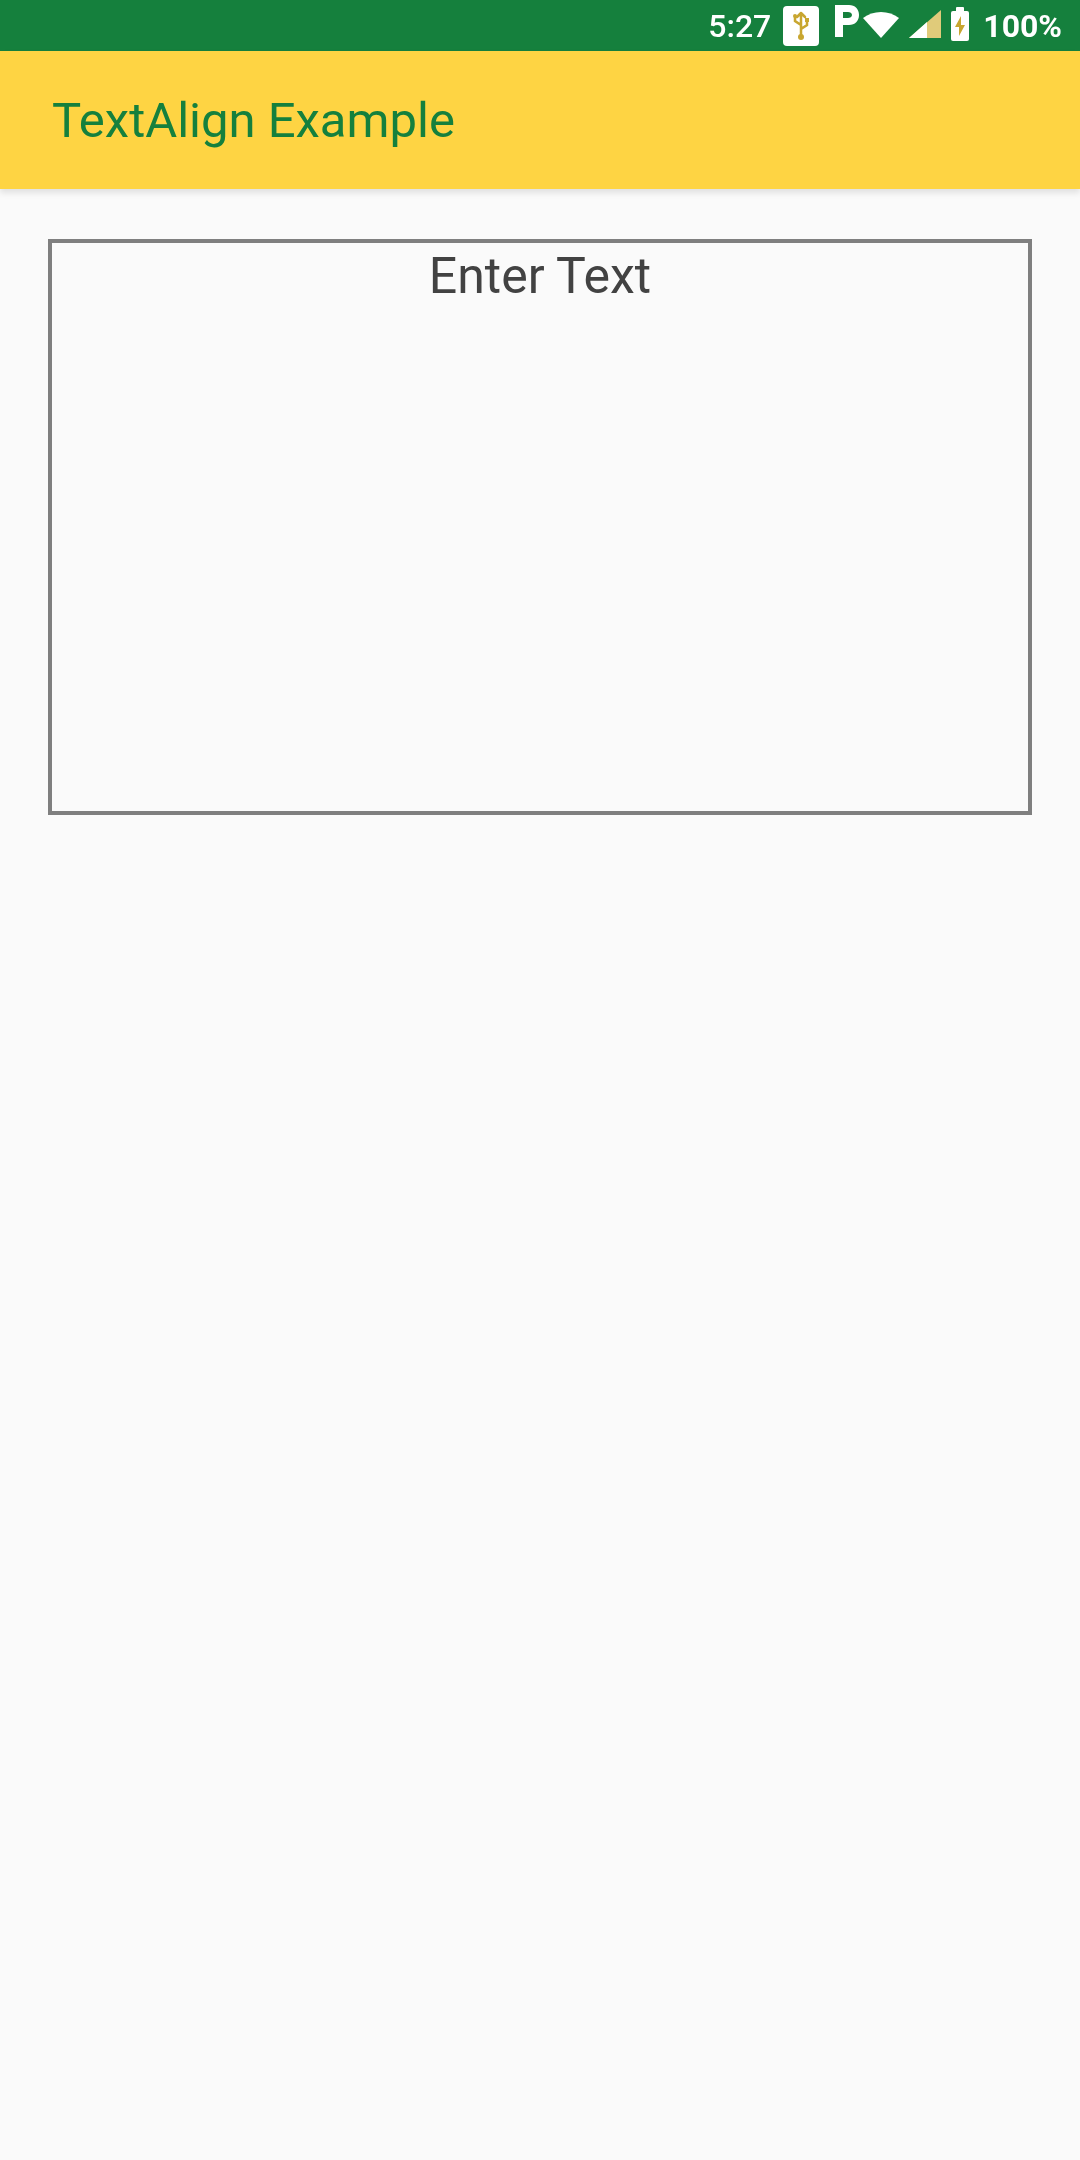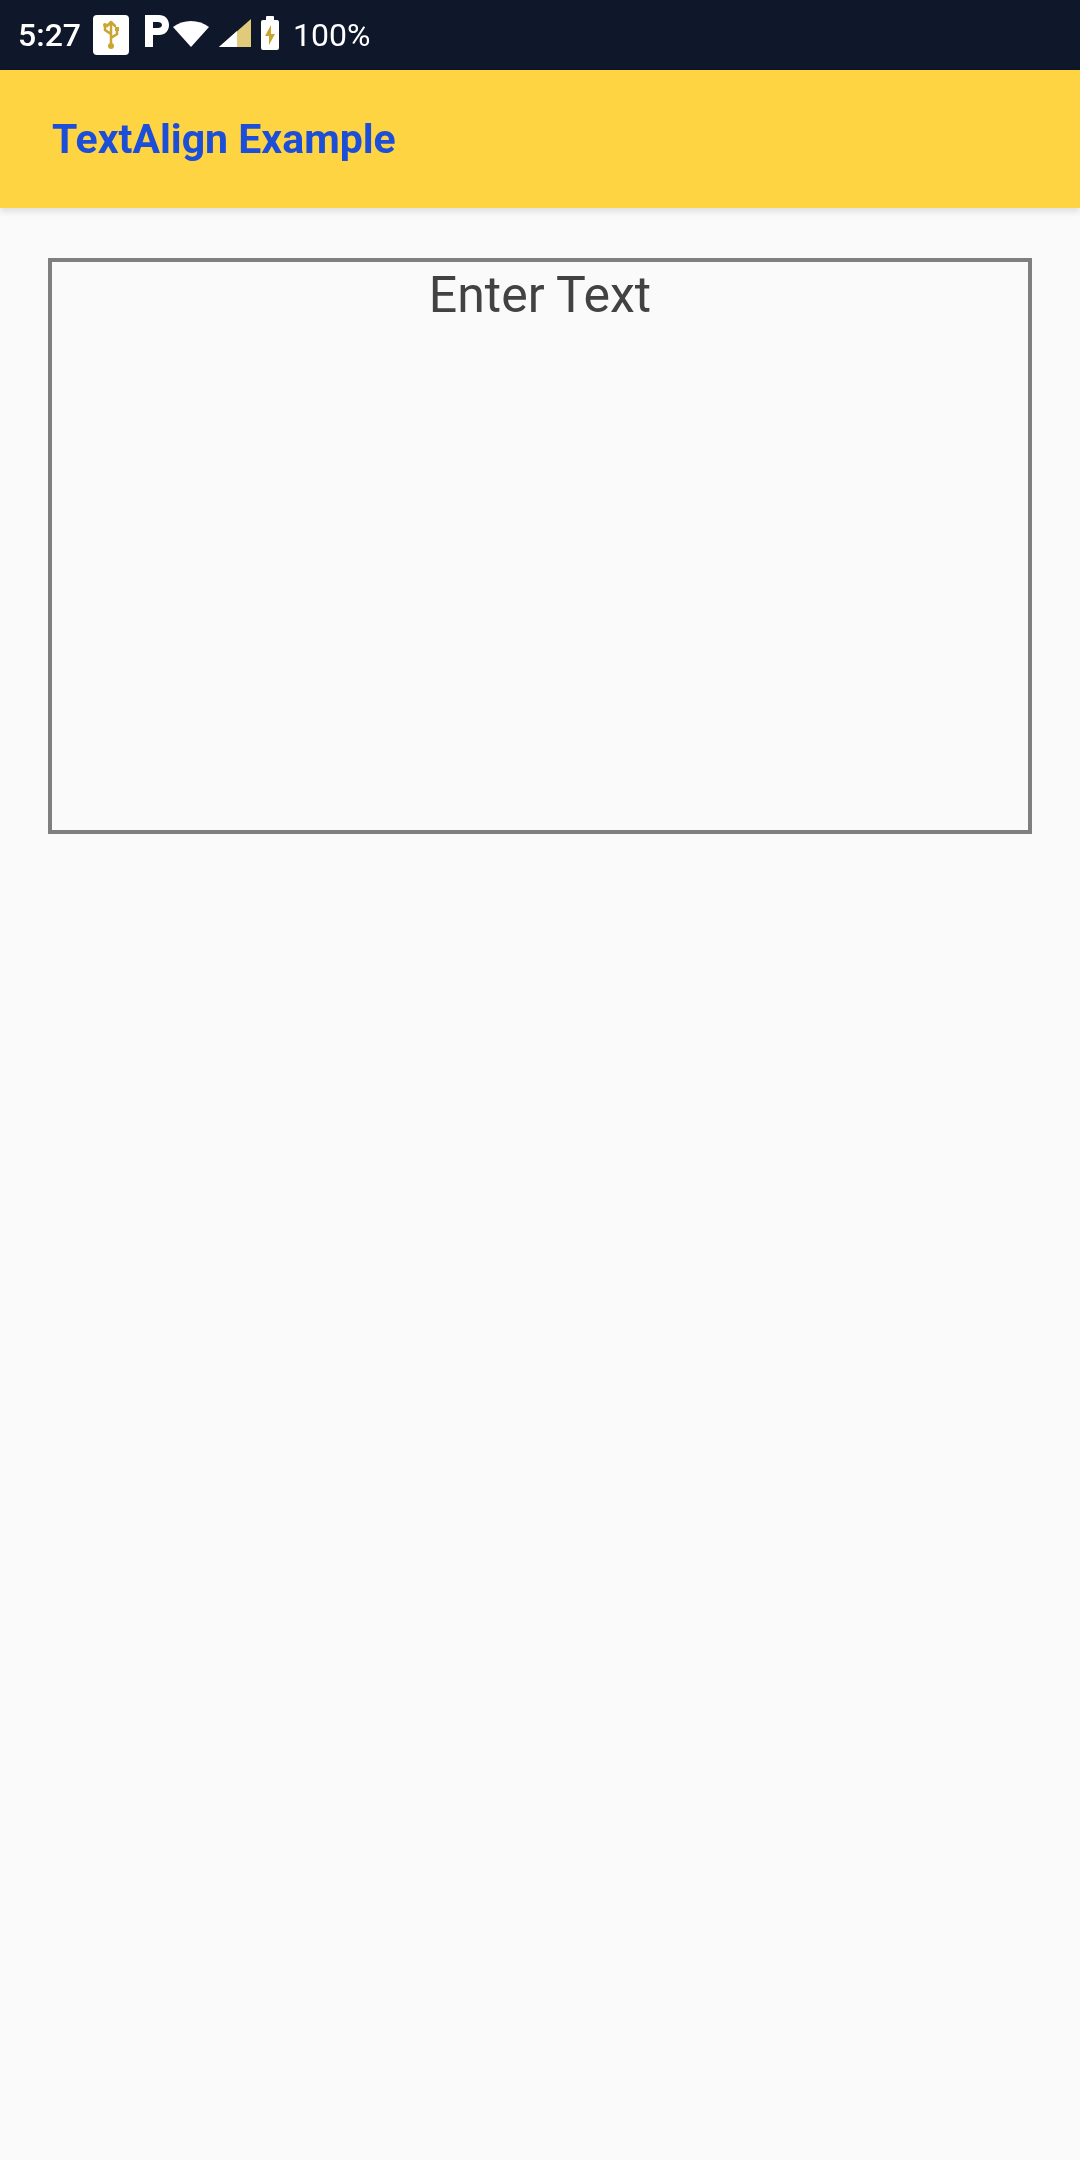--- a/index.html
+++ b/index.html
@@ -8,25 +8,25 @@
       box-sizing: border-box;
     }
     body {
       width: 1080px;
       height: 2160px;
       font-family: Roboto, "Helvetica Neue", Arial, sans-serif;
       background: #fafafa;
       overflow: hidden;
     }
     .status-bar {
-      height: 70px;
-      background: #0f172a;
+      height: 51px;
+      background: #15803d;
       display: flex;
       align-items: center;
-      justify-content: flex-start;
+      justify-content: flex-end;
       padding: 0 18px;
       color: #ffffff;
     }
     .status-left {
       display: flex;
       align-items: center;
       gap: 12px;
     }
     .status-right {
       display: flex;
@@ -52,35 +52,35 @@
       color: #ffffff;
     }
     .signal-icon {
       display: inline-block;
     }
     .battery-icon {
       display: inline-block;
     }
     .battery-text {
       font-size: 32px;
-      font-weight: 400;
+      font-weight: 700;
       margin-left: 6px;
     }
     .app-bar {
       height: 138px;
       background: #fed443;
       display: flex;
       align-items: center;
       padding-left: 52px;
       box-shadow: 0 4px 6px rgba(0,0,0,0.1);
     }
     .app-title {
-      font-size: 41px;
-      font-weight: 700;
-      color: #1d4ed8;
+      font-size: 49px;
+      font-weight: 400;
+      color: #15803d;
     }
     .content {
       padding: 50px 48px;
     }
     .text-input {
       width: 100%;
       height: 576px;
       border: 4px solid #7f7f7f;
       background: transparent;
       text-align: center;

